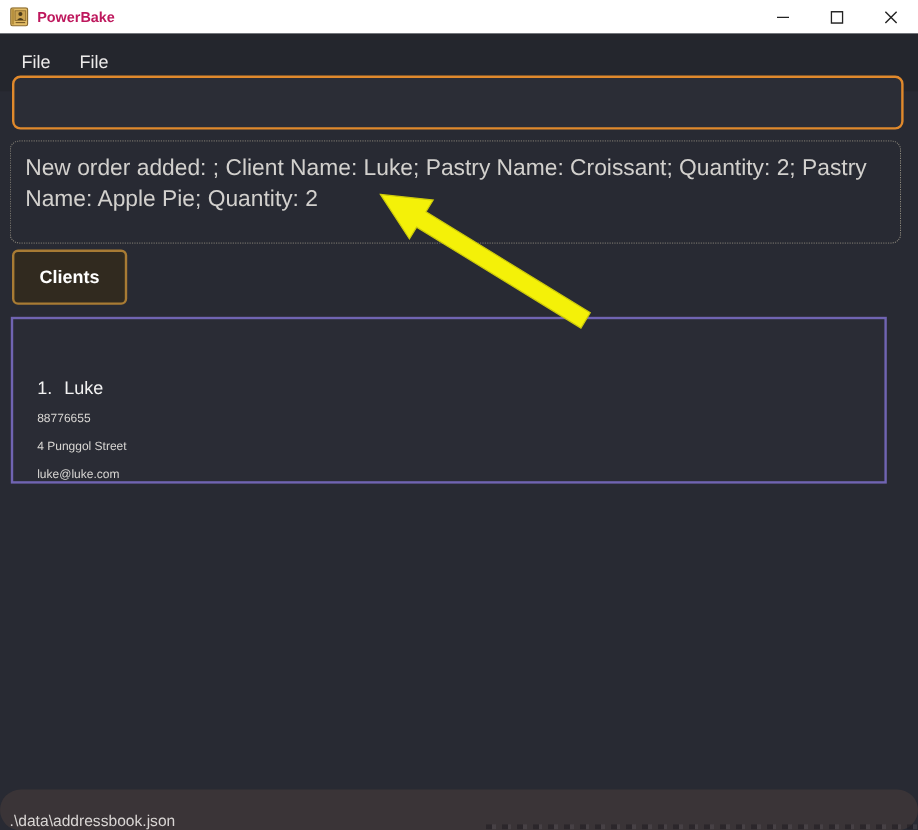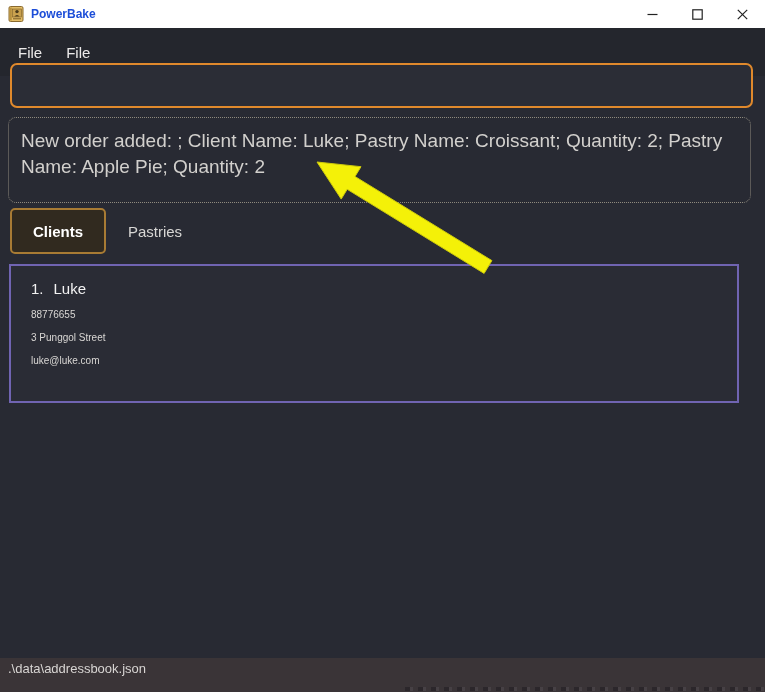--- a/index.html
+++ b/index.html
@@ -10,21 +10,21 @@
     background: #282a33; overflow: hidden;
   }
 
   
   .titlebar {
     position: absolute; left: 0; top: 0; width: 765px; height: 28px;
     background: #ffffff; display: flex; align-items: center;
   }
   .titlebar .app-icon { margin-left: 8px; width: 16px; height: 16px; flex: 0 0 auto; }
   .titlebar .win-title {
-    margin-left: 7px; font-size: 12px; font-weight: bold; color: #1d4ed8;
+    margin-left: 7px; font-size: 12px; font-weight: bold; color: #be185d;
   }
   .win-buttons { position: absolute; right: 0; top: 0; height: 28px; display: flex; }
   .win-btn {
     width: 45px; height: 28px; display: flex; align-items: center; justify-content: center;
     cursor: default;
   }
 
   
   .menubar {
     position: absolute; left: 0; top: 28px; width: 765px; height: 48px;
@@ -65,30 +65,30 @@
     color: #ffffff; font-weight: bold;
   }
   .tab.pastries { left: 117px; width: 76px; }
   .tab.orders   { left: 213px; width: 76px; }
 
   
   .client-panel {
     position: absolute; left: 9px; top: 264px; width: 730px; height: 139px;
     border: 2px solid #7064b2; background: #2a2c35;
   }
-  .client-card { padding: 14px 10px 0 20px; }
+  .client-card { padding: 14px 10px 0 20px; margin-top: 35px; }
   .client-title { font-size: 15px; color: #f2f2f2; margin-bottom: 12px; }
   .client-title .idx { margin-right: 10px; }
   .client-line { font-size: 10px; color: #d9d7d4; margin-bottom: 12px; }
 
   
   .statusbar {
     position: absolute; left: 0; top: 658px; width: 765px; height: 34px;
     background: #3a3437; color: #d8d5d3; font-size: 13px;
-    display: flex; align-items: flex-start; padding: 3px 0 0 8px;
+    display: flex; align-items: flex-start; padding: 18px 0 0 8px; border-radius: 17px;
   }
   .clipped-artifact {
     position: absolute; left: 405px; right: 0; bottom: 1px; height: 4px;
     background: repeating-linear-gradient(90deg,
       rgba(24,21,27,0.55) 0px, rgba(24,21,27,0.55) 5px,
       rgba(110,104,112,0.30) 5px, rgba(110,104,112,0.30) 8px,
       transparent 8px, transparent 13px);
     opacity: 0.8;
   }
 
@@ -139,30 +139,29 @@
   </div>
 
   <input class="command-input" type="text" value="" style="">
 
   <div class="result-box">
     <span>New order added: ; Client Name: Luke; Pastry Name: Croissant; Quantity: 2; Pastry Name: Apple Pie; Quantity: 2</span>
   </div>
 
   <div class="tab-bar">
     <div class="tab active">Clients</div>
-    <div class="tab pastries">Pastries</div>
   </div>
 
   <div class="client-panel">
     <div class="client-card">
       <div class="client-title">
         <span class="idx">1.</span><span>Luke</span>
       </div>
       <div class="client-line">88776655</div>
-      <div class="client-line">3 Punggol Street</div>
+      <div class="client-line">4 Punggol Street</div>
       <div class="client-line">luke@luke.com</div>
     </div>
   </div>
 
   <div class="statusbar">
     <span>.\data\addressbook.json</span>
     <div class="clipped-artifact"></div>
   </div>
 
   <svg class="arrow-overlay" viewBox="0 0 765 692" width="765" height="692">

